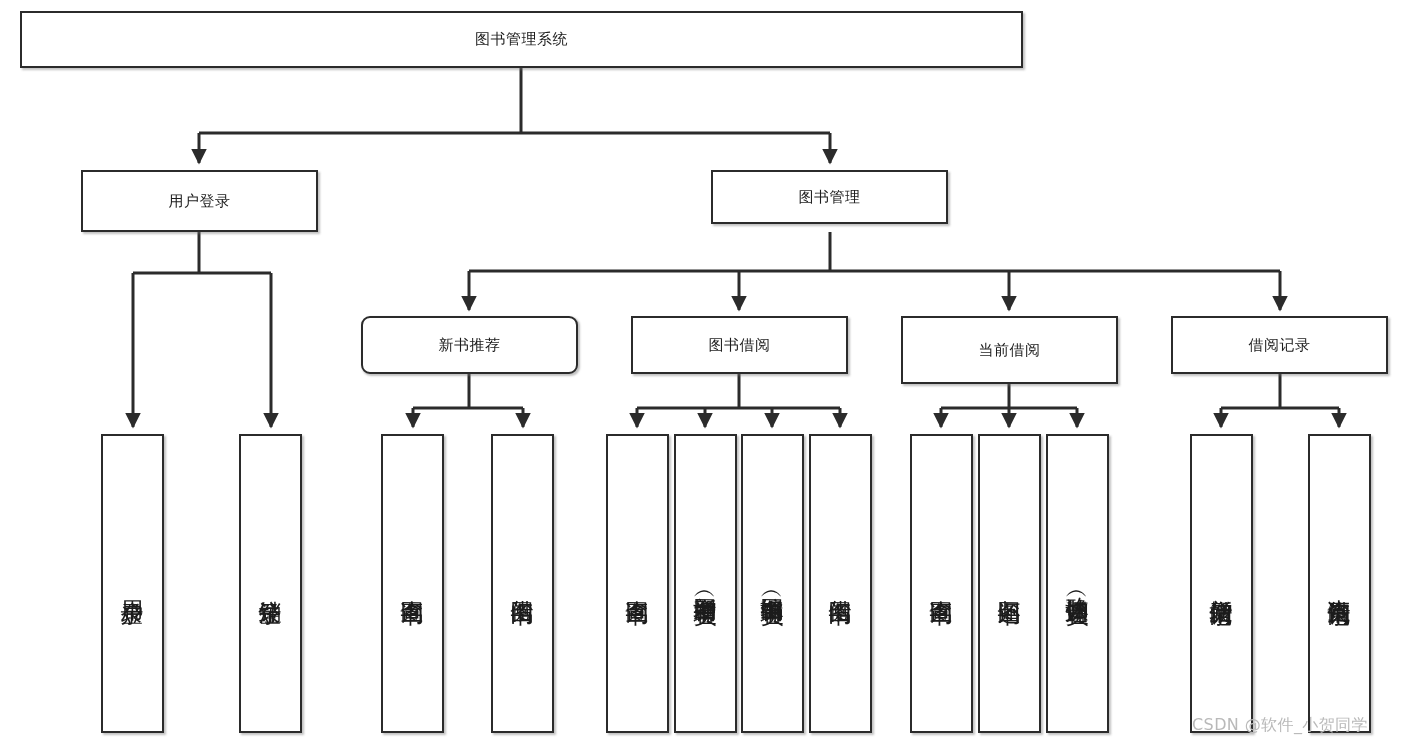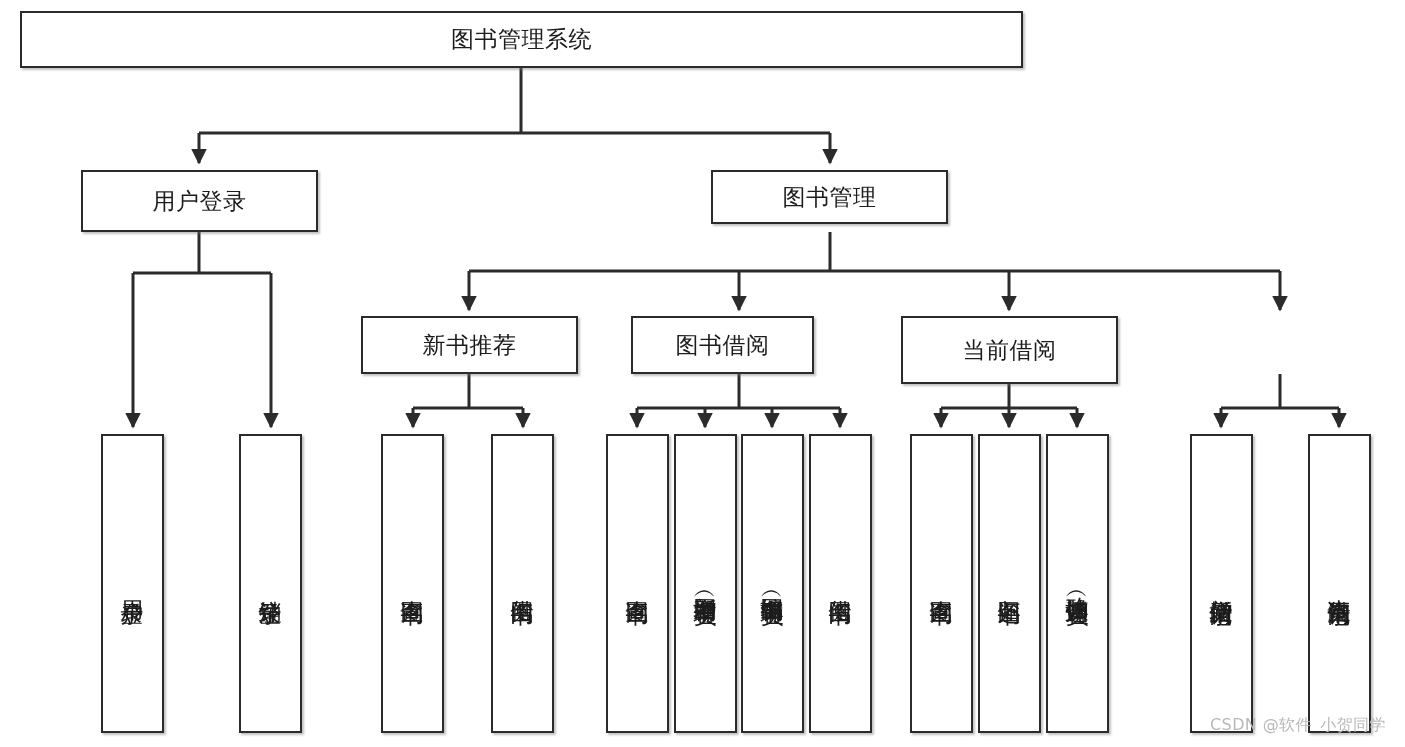--- a/index.html
+++ b/index.html
@@ -29,21 +29,21 @@
     position: absolute;
     box-sizing: border-box;
     border: 2.5px solid #2b2b2b;
     background: #ffffff;
     display: flex;
     align-items: center;
     justify-content: center;
     box-shadow: 1.5px 1.5px 2px rgba(120,120,120,0.45);
   }
   .node-label-h {
-    font-size: 23px;
+    font-size: 15px;
     color: #1c1c1c;
     letter-spacing: 0.5px;
     line-height: 1;
     white-space: nowrap;
   }
   .node-box.vertical {
     align-items: center;
     justify-content: center;
   }
   .node-label-v {
@@ -124,32 +124,35 @@
   </div>
 
   <div class="node-box" style="left:81px; top:170px; width:237px; height:62px;">
     <span class="node-label-h">用户登录</span>
   </div>
 
   <div class="node-box" style="left:711px; top:170px; width:237px; height:54px;">
     <span class="node-label-h">图书管理</span>
   </div>
 
-  <div class="node-box" style="left:361px; top:316px; width:217px; height:58px;">
+  <div class="node-box" style="left:361px; top:316px; width:217px; height:58px;border-radius:9px;">
     <span class="node-label-h">新书推荐</span>
   </div>
 
-  <div class="node-box" style="left:631px; top:316px; width:183px; height:58px;">
+  <div class="node-box" style="left:631px; top:316px; width:217px; height:58px;">
     <span class="node-label-h">图书借阅</span>
   </div>
 
   <div class="node-box" style="left:901px; top:316px; width:217px; height:68px;">
     <span class="node-label-h">当前借阅</span>
   </div>
 
+  <div class="node-box" style="left:1171px; top:316px; width:217px; height:58px;">
+    <span class="node-label-h">借阅记录</span>
+  </div>
 
   <div class="node-box vertical" style="left:101px; top:434px; width:63px; height:299px;">
     <span class="node-label-v">用户登录</span>
   </div>
 
   <div class="node-box vertical" style="left:239px; top:434px; width:63px; height:299px;">
     <span class="node-label-v">注销登录</span>
   </div>
 
   <div class="node-box vertical" style="left:381px; top:434px; width:63px; height:299px;">
@@ -189,15 +192,15 @@
   </div>
 
   <div class="node-box vertical" style="left:1190px; top:434px; width:63px; height:299px;">
     <span class="node-label-v">新增借阅记录</span>
   </div>
 
   <div class="node-box vertical" style="left:1308px; top:434px; width:63px; height:299px;">
     <span class="node-label-v">查询借阅记录</span>
   </div>
 
-  <div class="watermark" style="left:1192px; top:715px;margin-left:18px;">CSDN @软件_小贺同学</div>
+  <div class="watermark" style="left:1192px; top:715px;">CSDN @软件_小贺同学</div>
 
 </div>
 
 </body></html>

